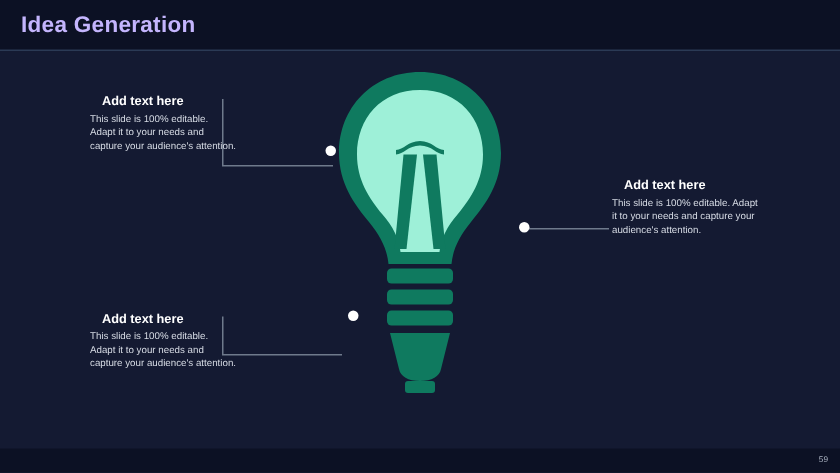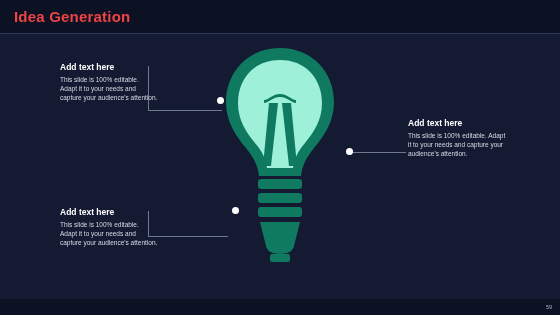--- a/index.html
+++ b/index.html
@@ -28,21 +28,21 @@
     width: 560px;
     height: 34px;
     background: #0c1124;
   }
   .title-text {
     position: absolute;
     left: 14px;
     top: 8px;
     font-size: 15px;
     font-weight: bold;
-    color: #ef4444;
+    color: #c4b5fd;
     letter-spacing: 0.2px;
   }
   .title-underline {
     position: absolute;
     left: 0;
     top: 33px;
     width: 560px;
     height: 1px;
     background: #2b3a55;
   }
@@ -57,21 +57,21 @@
   }
 
   
   .txt-block {
     position: absolute;
   }
   .txt-head {
     font-size: 8.5px;
     font-weight: bold;
     color: #ffffff;
-    margin: 0 0 3px 0;
+    margin: 0 0 3px 8px;
     line-height: 10px;
   }
   .txt-body {
     font-size: 6.5px;
     color: #d6dbe4;
     margin: 0;
     line-height: 9.2px;
     white-space: pre-line;
   }
   .blk1 { left: 60px; top: 62px; width: 106px; }

